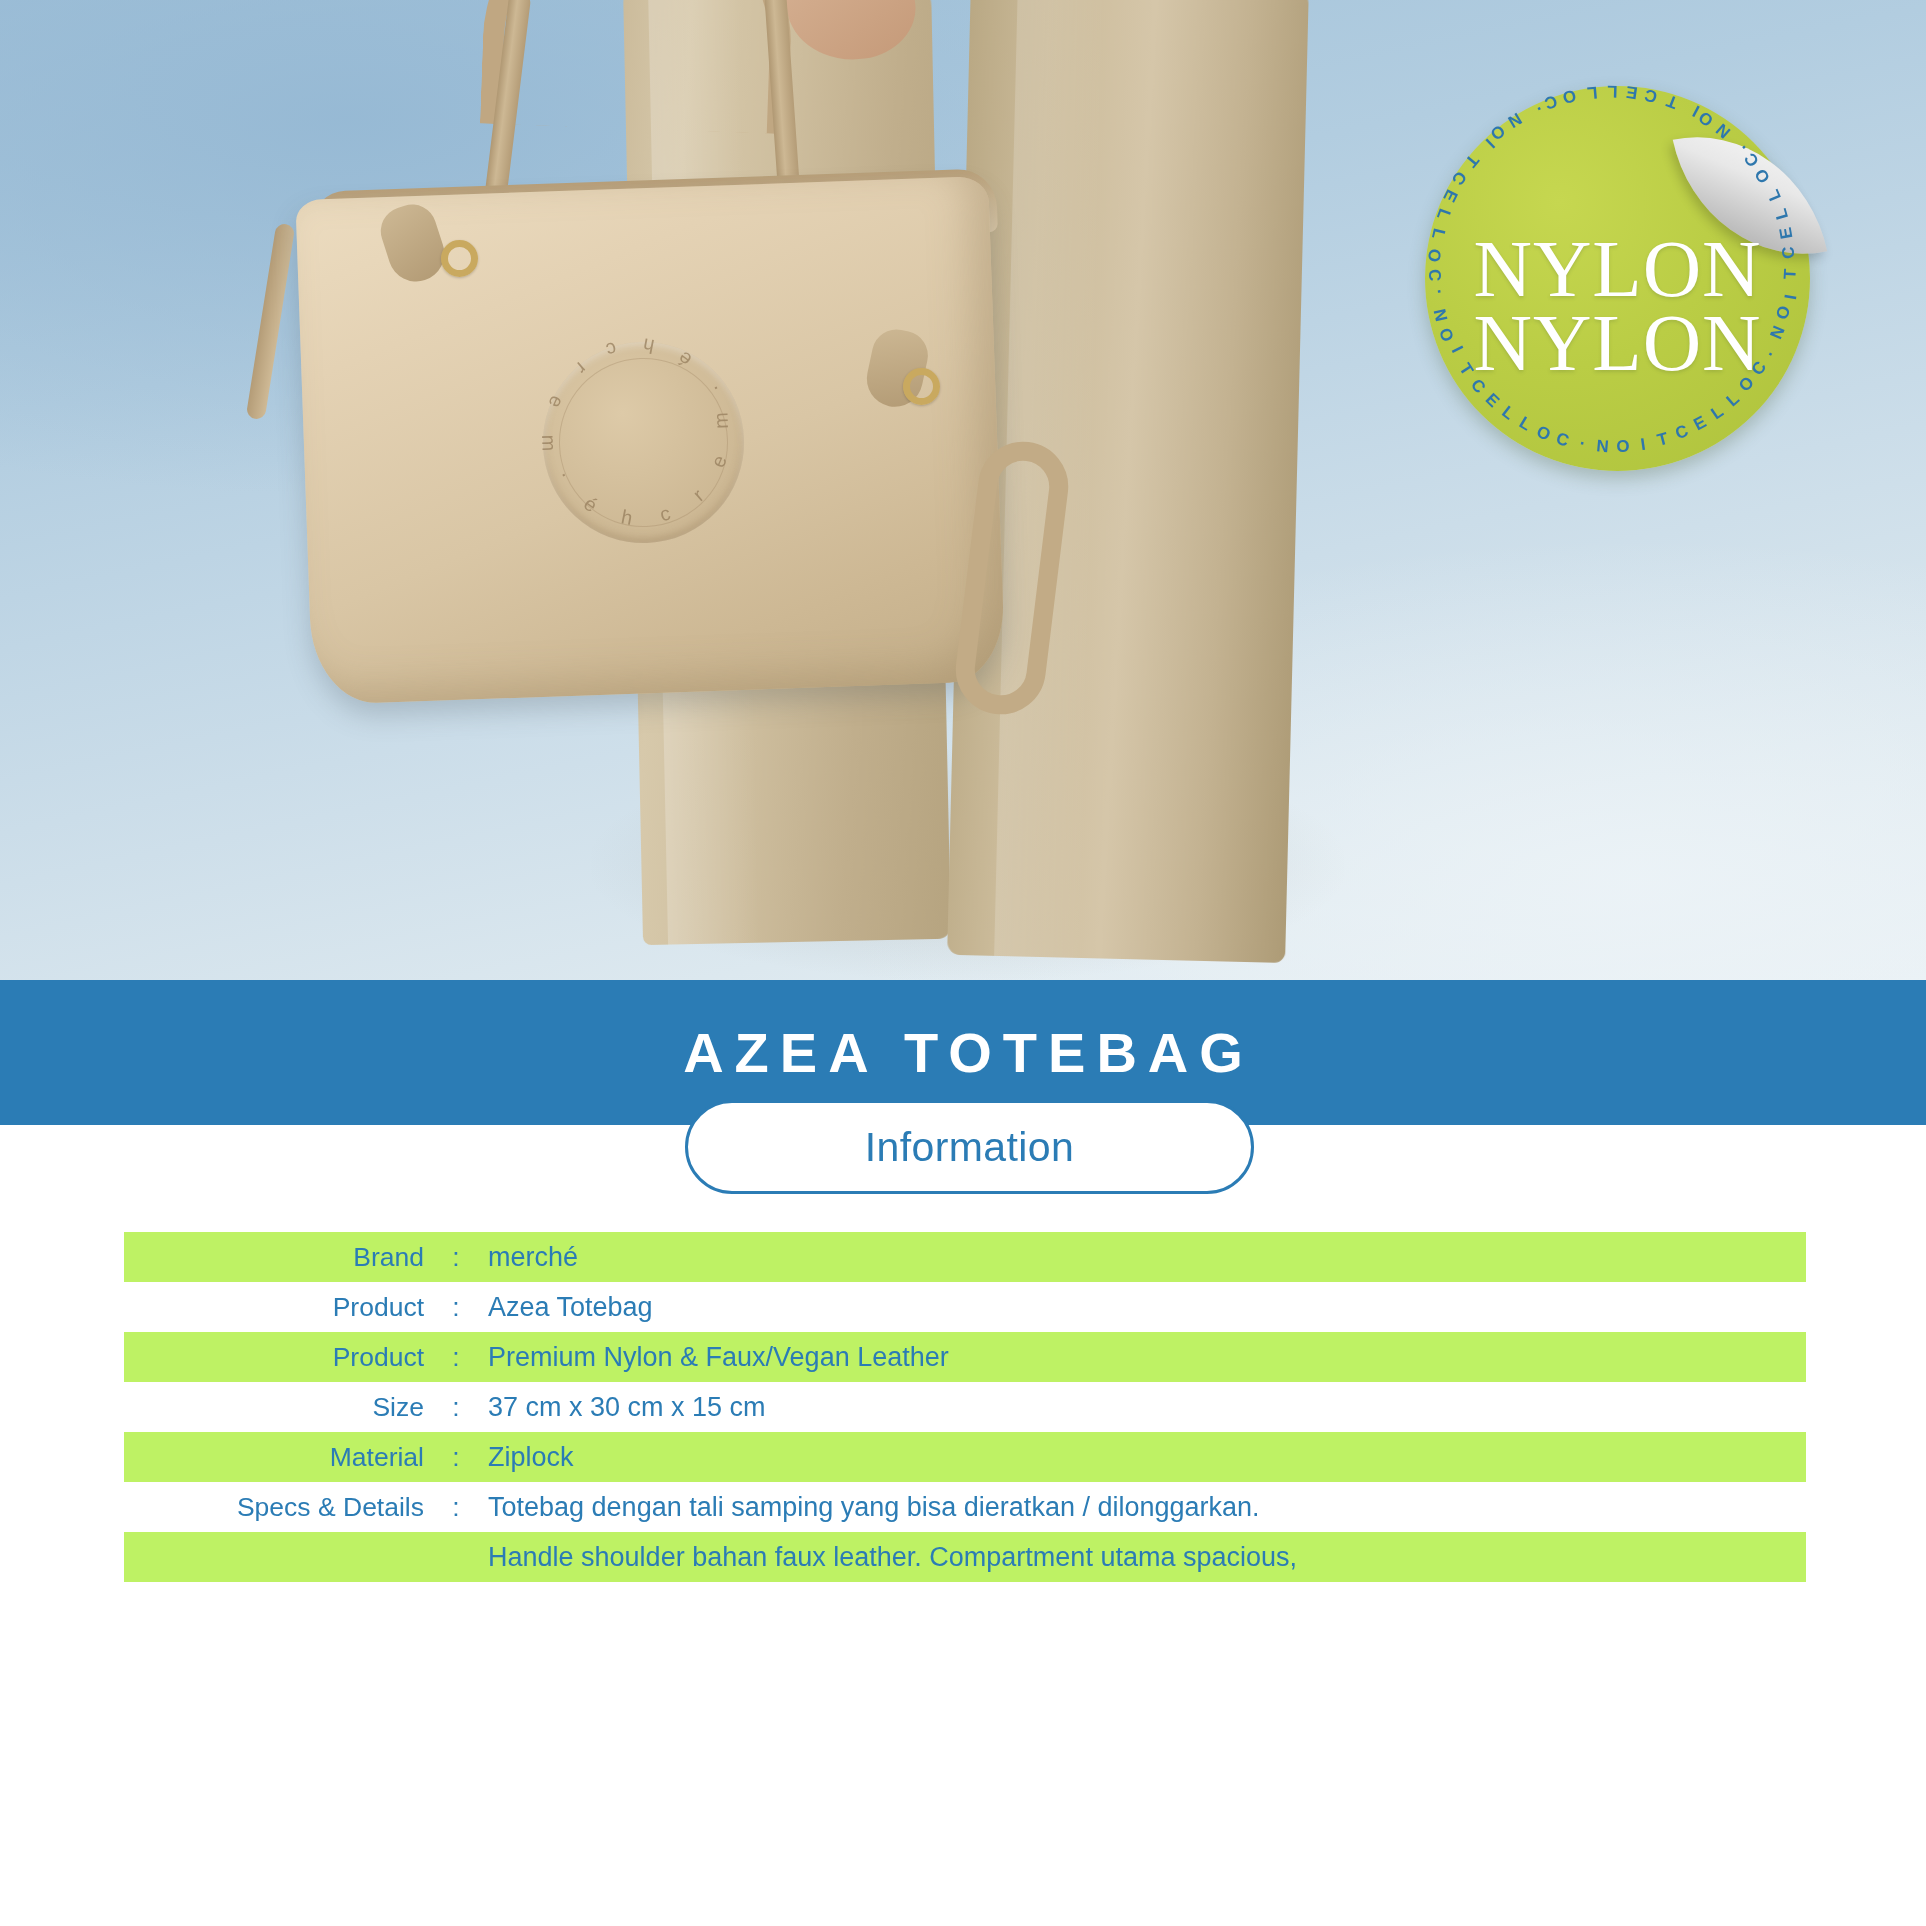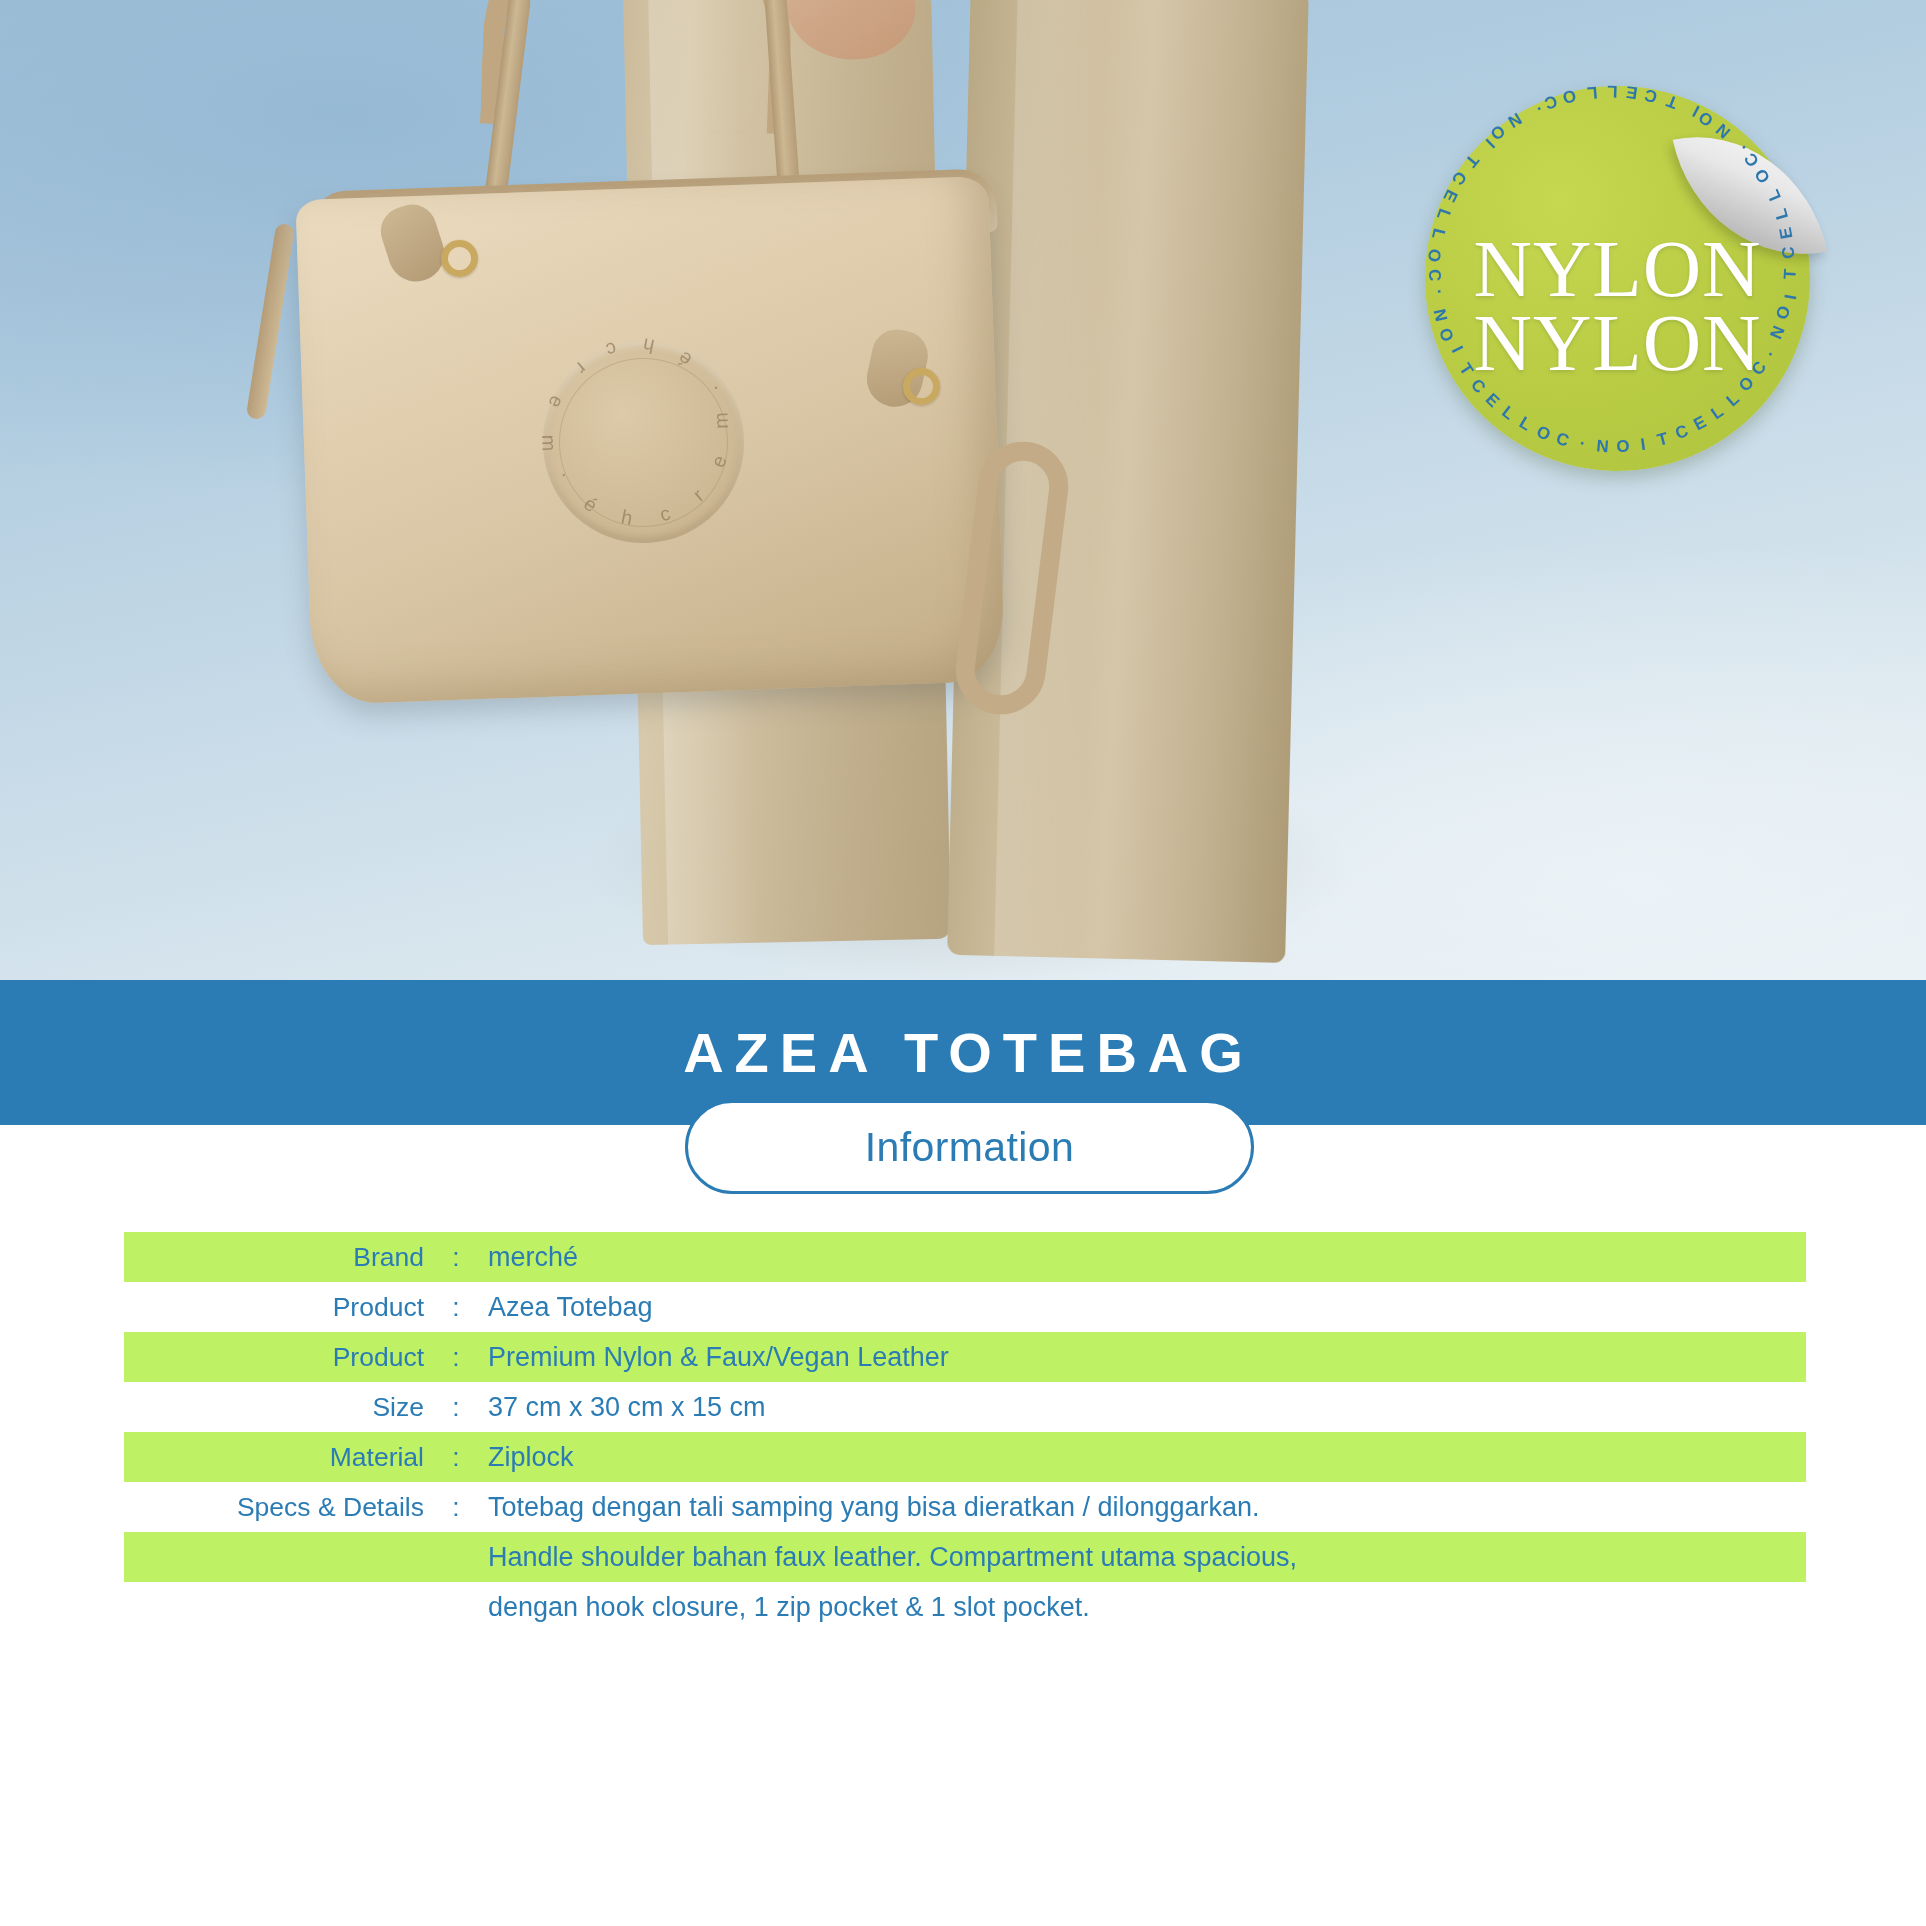--- a/index.html
+++ b/index.html
@@ -463,21 +463,16 @@
       <div class="spec-row">
         <div class="spec-label">Specs &amp; Details</div>
         <div class="spec-colon">:</div>
         <div class="spec-value">Totebag dengan tali samping yang bisa dieratkan / dilonggarkan.</div>
       </div>
       <div class="spec-row shaded cont">
         <div class="spec-label"></div>
         <div class="spec-colon"></div>
         <div class="spec-value">Handle shoulder bahan faux leather. Compartment utama spacious,</div>
       </div>
-      <div class="spec-row cont">
-        <div class="spec-label"></div>
-        <div class="spec-colon"></div>
-        <div class="spec-value">dengan hook closure, 1 zip pocket &amp; 1 slot pocket.</div>
-      </div>
     </div>
 
 </div>
 
 
 </body></html>

